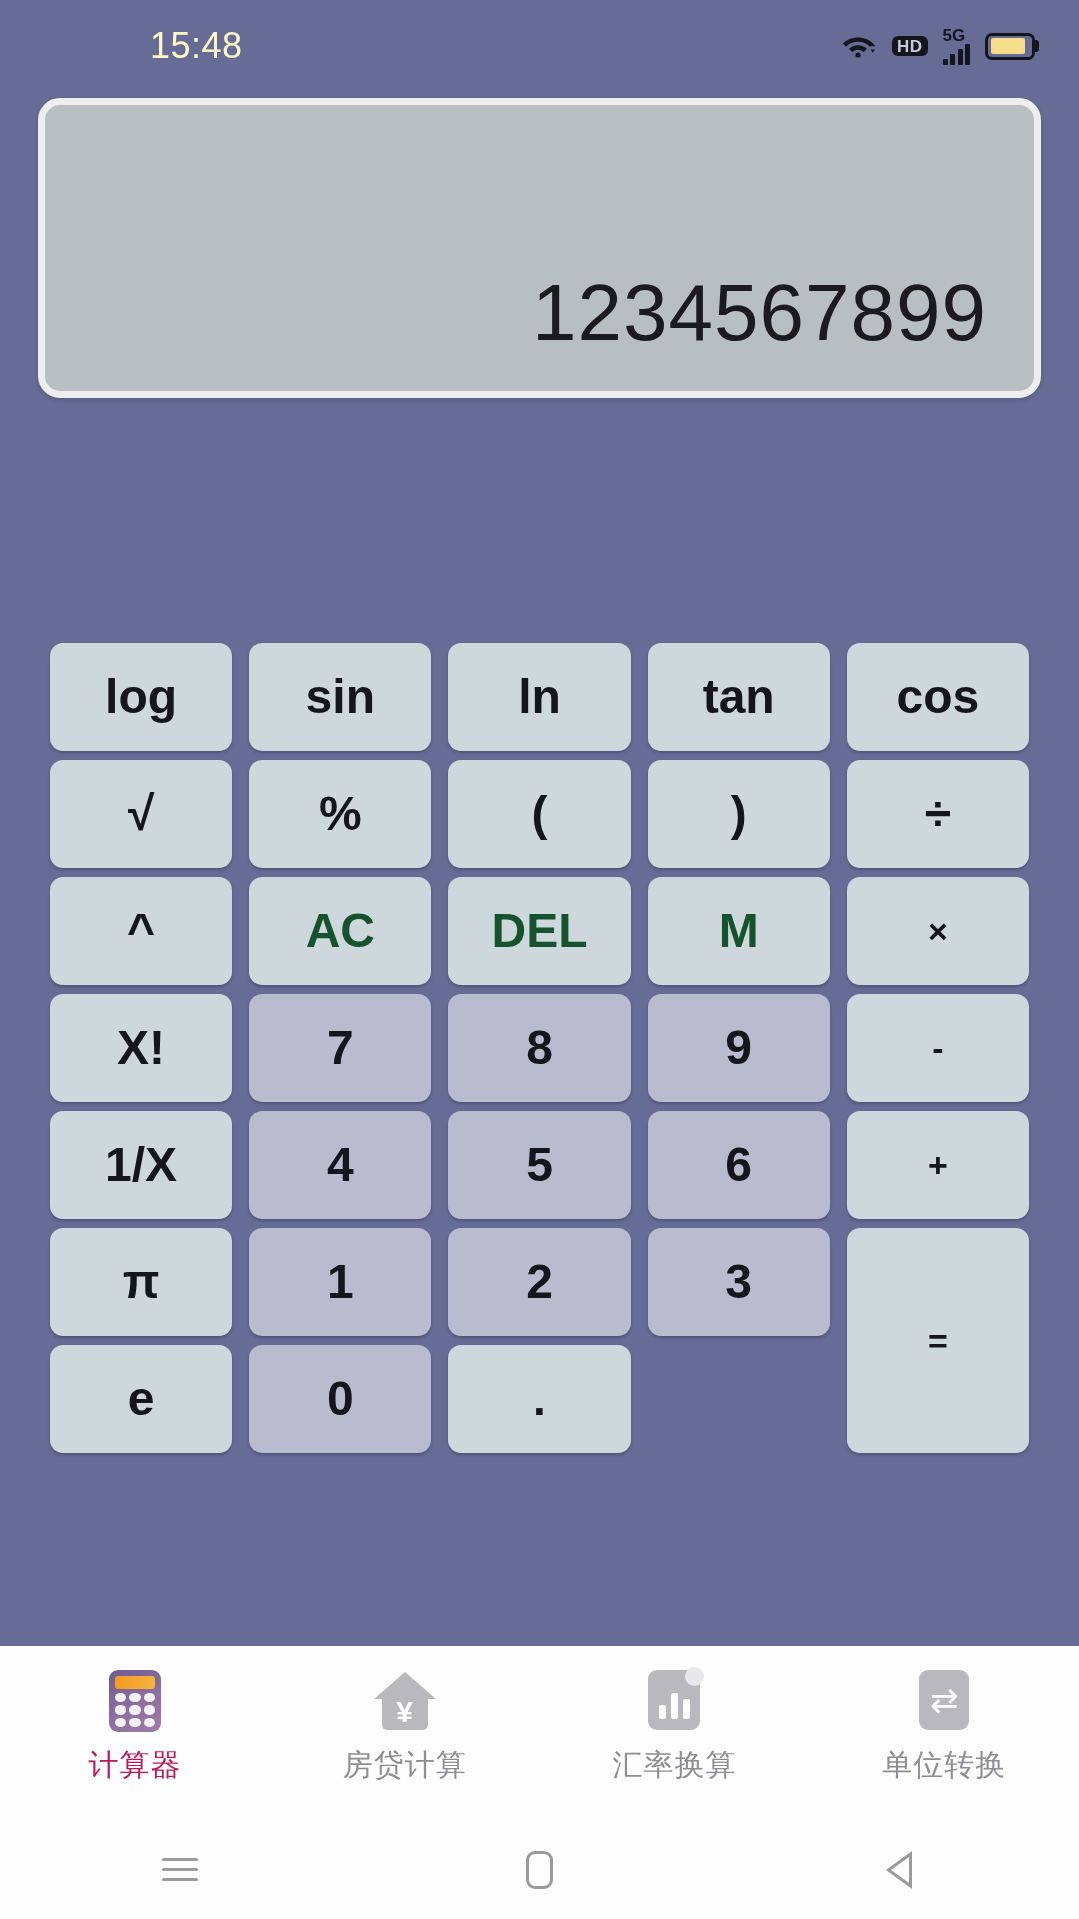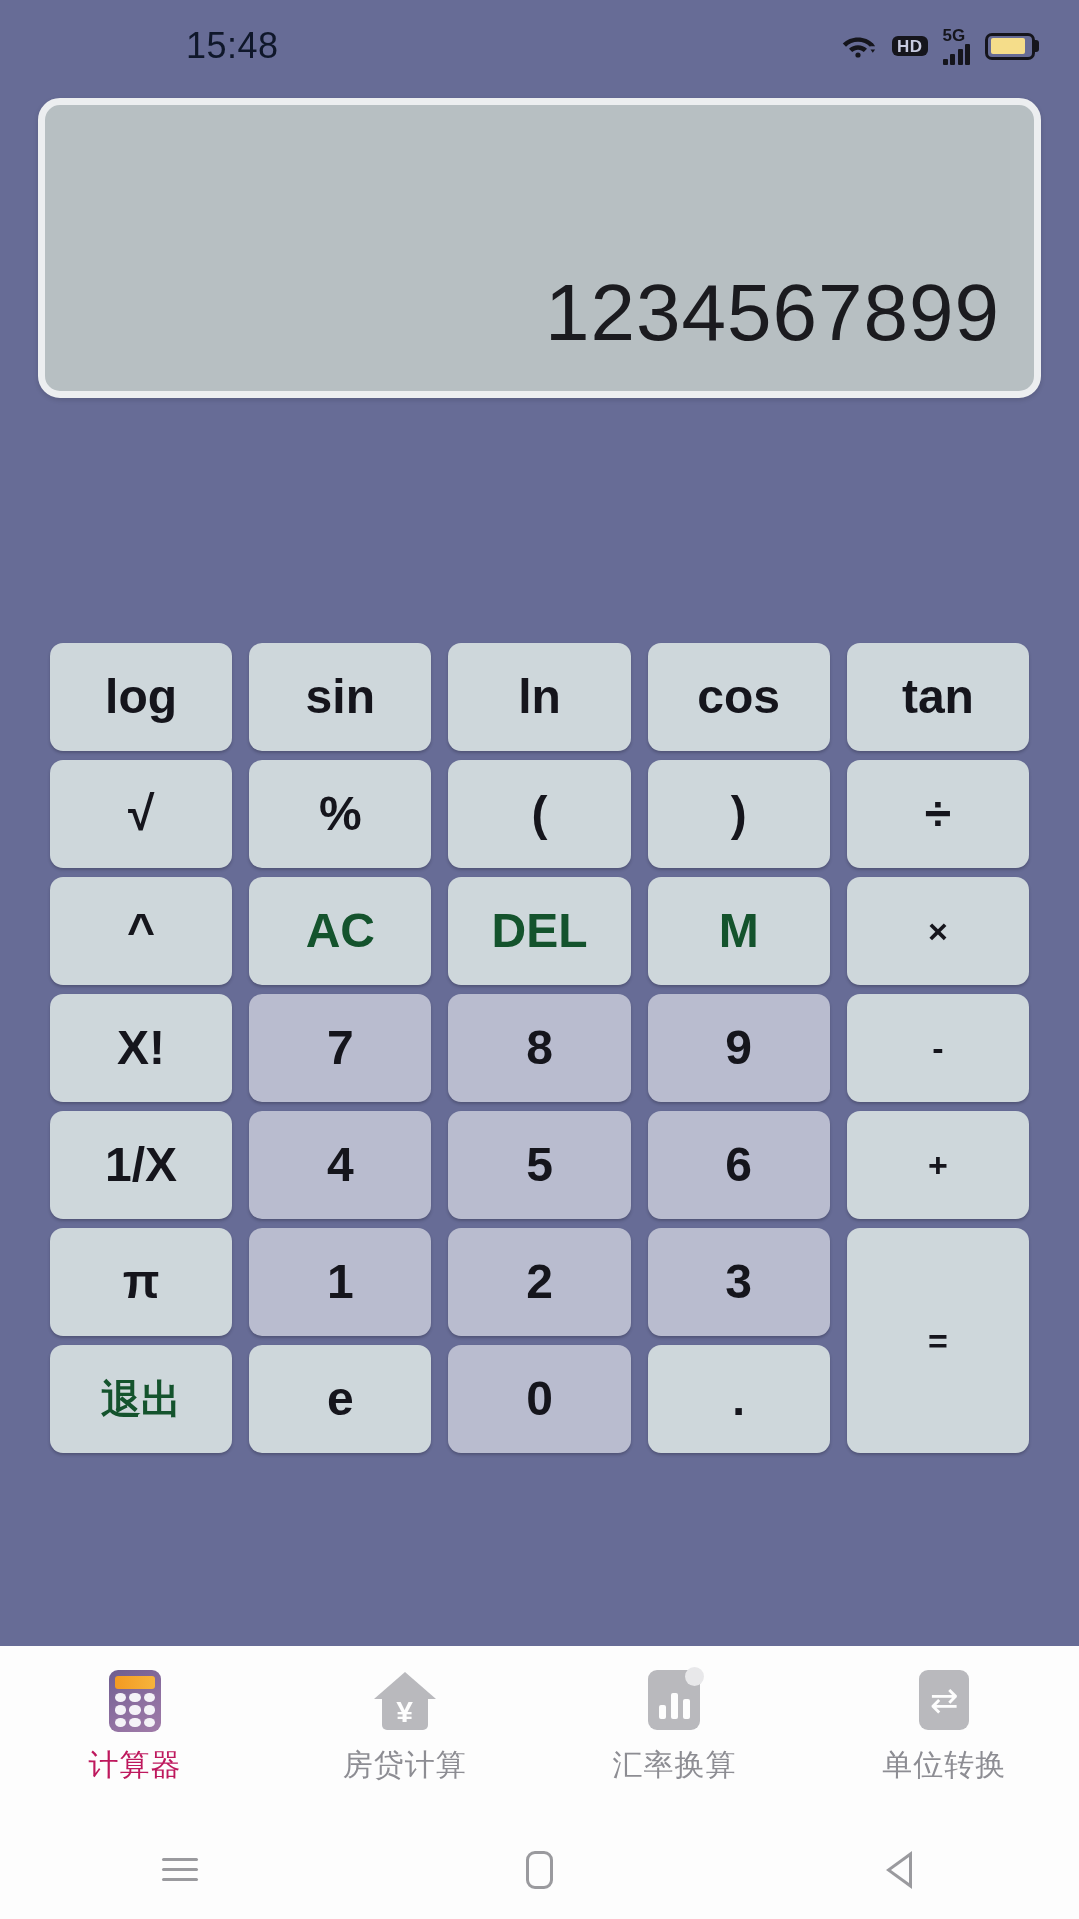--- a/index.html
+++ b/index.html
@@ -13,21 +13,21 @@
 
   
   .statusbar{
     height:92px;
     display:flex; align-items:center;
     padding:0 38px 0 0;
     position:relative;
   }
   .status-time{
     position:absolute; left:150px; top:50%; transform:translateY(-50%);
-    font-size:36px; color:#0f172a; font-weight:400; letter-spacing:.5px;margin-left:36px;
+    font-size:36px; color:#fef9c3; font-weight:400; letter-spacing:.5px;
   }
   .status-icons{
     position:absolute; right:44px; top:50%; transform:translateY(-50%);
     display:flex; align-items:center; gap:15px;
   }
   .hd-badge{
     background:#15151c; color:#c7cadf; font-size:17px; font-weight:700;
     border-radius:6px; padding:2px 5px 1px; line-height:1; letter-spacing:.5px;
   }
   .sig-wrap{ display:flex; flex-direction:column; align-items:flex-start;justify-content:center; }
@@ -49,21 +49,21 @@
   .batt span{ display:block; background:#f5dd8a; border-radius:2px; height:100%; width:88%; }
 
   
   .display-wrap{
     margin:6px 38px 0 38px;
     height:300px;
     background:#b7bfc2;
     border:7px solid #eceef0;
     border-radius:22px;
     display:flex; align-items:flex-end; justify-content:flex-end;
-    padding:0 34px 38px 34px;
+    padding:0 47px 38px 34px;
     box-shadow:0 2px 5px rgba(0,0,0,.14);
   }
   .display-value{
     font-size:80px; color:#1b1b1f; font-weight:400;
     letter-spacing:1px; line-height:1; white-space:nowrap;
   }
 
   
   .keypad{
     position:absolute;
@@ -210,22 +210,22 @@
 
 <div class="display-wrap">
   <div class="display-value">1234567899</div>
 </div>
 
 <div class="keypad">
 
   <div class="key">log</div>
   <div class="key">sin</div>
   <div class="key">ln</div>
+  <div class="key">tan</div>
   <div class="key">cos</div>
-  <div class="key">tan</div>
 
   <div class="key">√</div>
   <div class="key">%</div>
   <div class="key">(</div>
   <div class="key">)</div>
   <div class="key">÷</div>
 
   <div class="key">^</div>
   <div class="key accent">AC</div>
   <div class="key accent">DEL</div>
@@ -243,21 +243,20 @@
   <div class="key num">5</div>
   <div class="key num">6</div>
   <div class="key small">+</div>
 
   <div class="key">π</div>
   <div class="key num">1</div>
   <div class="key num">2</div>
   <div class="key num">3</div>
   <div class="key equals small">=</div>
 
-  <div class="key accent cn">退出</div>
   <div class="key">e</div>
   <div class="key num">0</div>
   <div class="key dot">.</div>
 </div>
 
 <div class="tabbar">
 
   <div class="tab active">
     <div class="tab-icon">
       <div class="ic-calc">

